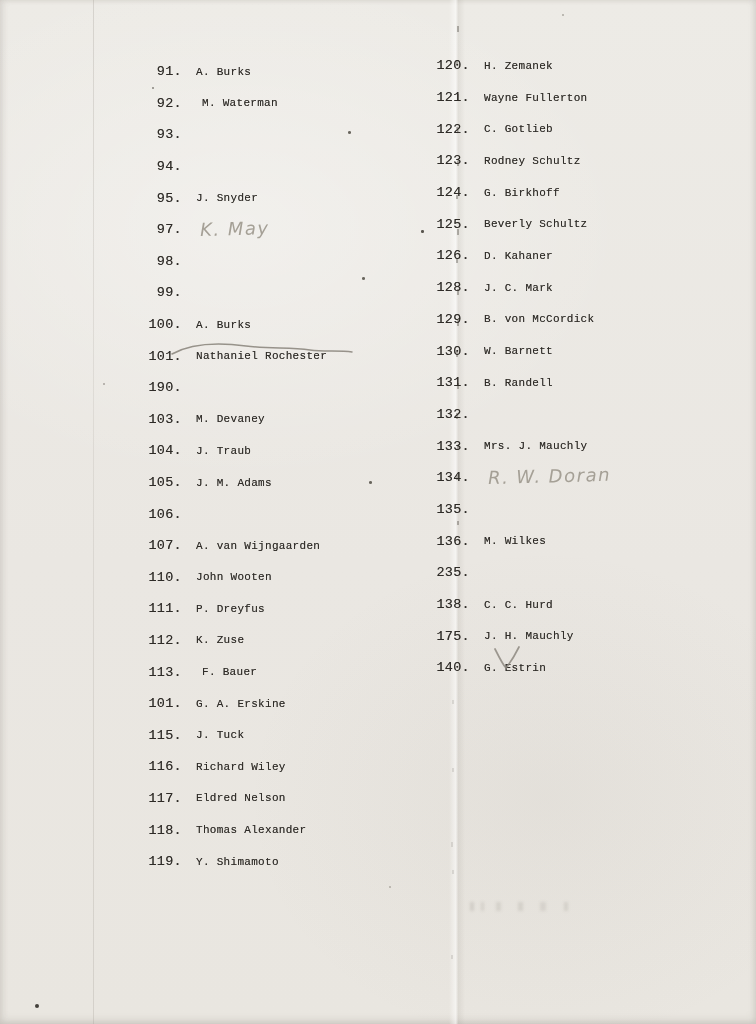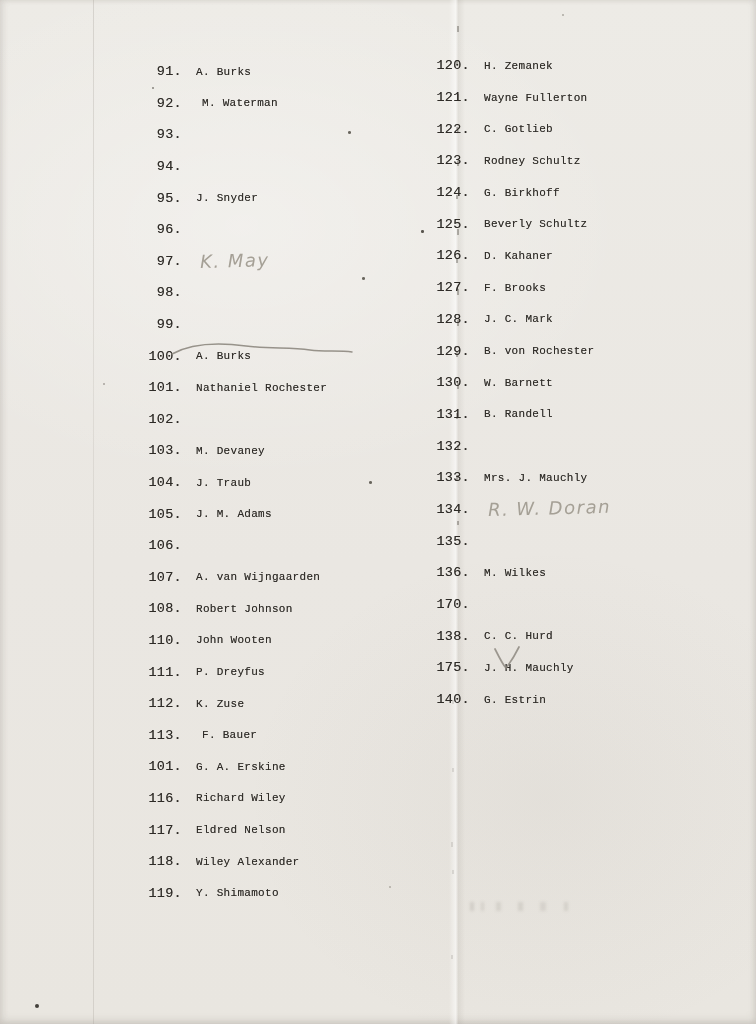--- a/index.html
+++ b/index.html
@@ -113,45 +113,41 @@
       </div>
     <div class="row">
         <span class="num">94.</span>
         <span class="name"></span>
       </div>
     <div class="row">
         <span class="num">95.</span>
         <span class="name">J. Snyder</span>
       </div>
     <div class="row">
-        <span class="num">96.</span>
-        <span class="name"></span>
-      </div>
-    <div class="row">
         <span class="num">97.</span>
         <span class="name hw">K. May</span>
       </div>
     <div class="row">
         <span class="num">98.</span>
         <span class="name"></span>
       </div>
     <div class="row">
         <span class="num">99.</span>
         <span class="name"></span>
       </div>
     <div class="row">
         <span class="num">100.</span>
         <span class="name">A. Burks</span>
       </div>
     <div class="row">
         <span class="num">101.</span>
         <span class="name">Nathaniel Rochester</span>
       </div>
     <div class="row">
-        <span class="num">102.</span>
+        <span class="num">190.</span>
         <span class="name"></span>
       </div>
     <div class="row">
         <span class="num">103.</span>
         <span class="name">M. Devaney</span>
       </div>
     <div class="row">
         <span class="num">104.</span>
         <span class="name">J. Traub</span>
       </div>
@@ -159,24 +155,20 @@
         <span class="num">105.</span>
         <span class="name">J. M. Adams</span>
       </div>
     <div class="row">
         <span class="num">106.</span>
         <span class="name"></span>
       </div>
     <div class="row">
         <span class="num">107.</span>
         <span class="name">A. van Wijngaarden</span>
-      </div>
-    <div class="row">
-        <span class="num">108.</span>
-        <span class="name">Robert Johnson</span>
       </div>
     <div class="row">
         <span class="num">110.</span>
         <span class="name">John Wooten</span>
       </div>
     <div class="row">
         <span class="num">111.</span>
         <span class="name">P. Dreyfus</span>
       </div>
     <div class="row">
@@ -185,30 +177,34 @@
       </div>
     <div class="row tight">
         <span class="num">113.</span>
         <span class="name">F. Bauer</span>
       </div>
     <div class="row">
         <span class="num">101.</span>
         <span class="name">G. A. Erskine</span>
       </div>
     <div class="row">
+        <span class="num">115.</span>
+        <span class="name">J. Tuck</span>
+      </div>
+    <div class="row">
         <span class="num">116.</span>
         <span class="name">Richard Wiley</span>
       </div>
     <div class="row">
         <span class="num">117.</span>
         <span class="name">Eldred Nelson</span>
       </div>
     <div class="row">
         <span class="num">118.</span>
-        <span class="name">Wiley Alexander</span>
+        <span class="name">Thomas Alexander</span>
       </div>
     <div class="row">
         <span class="num">119.</span>
         <span class="name">Y. Shimamoto</span>
       </div>
   </div>
 
   <div class="col col-right">
     <div class="row">
         <span class="num">120.</span>
@@ -232,30 +228,26 @@
       </div>
     <div class="row">
         <span class="num">125.</span>
         <span class="name">Beverly Schultz</span>
       </div>
     <div class="row">
         <span class="num">126.</span>
         <span class="name">D. Kahaner</span>
       </div>
     <div class="row">
-        <span class="num">127.</span>
-        <span class="name">F. Brooks</span>
-      </div>
-    <div class="row">
         <span class="num">128.</span>
         <span class="name">J. C. Mark</span>
       </div>
     <div class="row">
         <span class="num">129.</span>
-        <span class="name">B. von Rochester</span>
+        <span class="name">B. von McCordick</span>
       </div>
     <div class="row">
         <span class="num">130.</span>
         <span class="name">W. Barnett</span>
       </div>
     <div class="row">
         <span class="num">131.</span>
         <span class="name">B. Randell</span>
       </div>
     <div class="row">
@@ -272,21 +264,21 @@
       </div>
     <div class="row">
         <span class="num">135.</span>
         <span class="name"></span>
       </div>
     <div class="row">
         <span class="num">136.</span>
         <span class="name">M. Wilkes</span>
       </div>
     <div class="row">
-        <span class="num">170.</span>
+        <span class="num">235.</span>
         <span class="name"></span>
       </div>
     <div class="row">
         <span class="num">138.</span>
         <span class="name">C. C. Hurd</span>
       </div>
     <div class="row">
         <span class="num">175.</span>
         <span class="name">J. H. Mauchly</span>
       </div>

